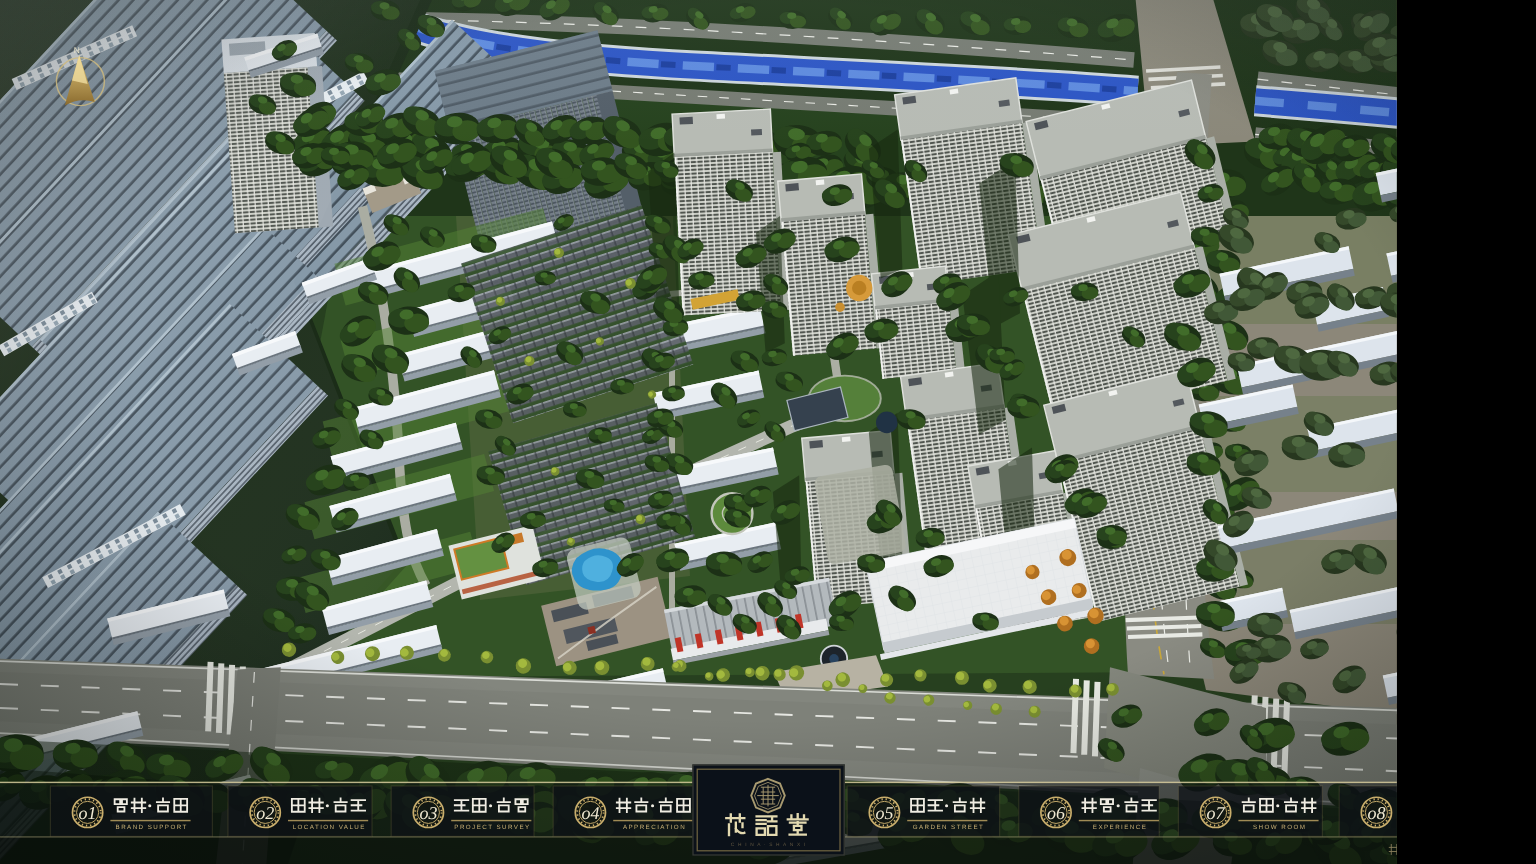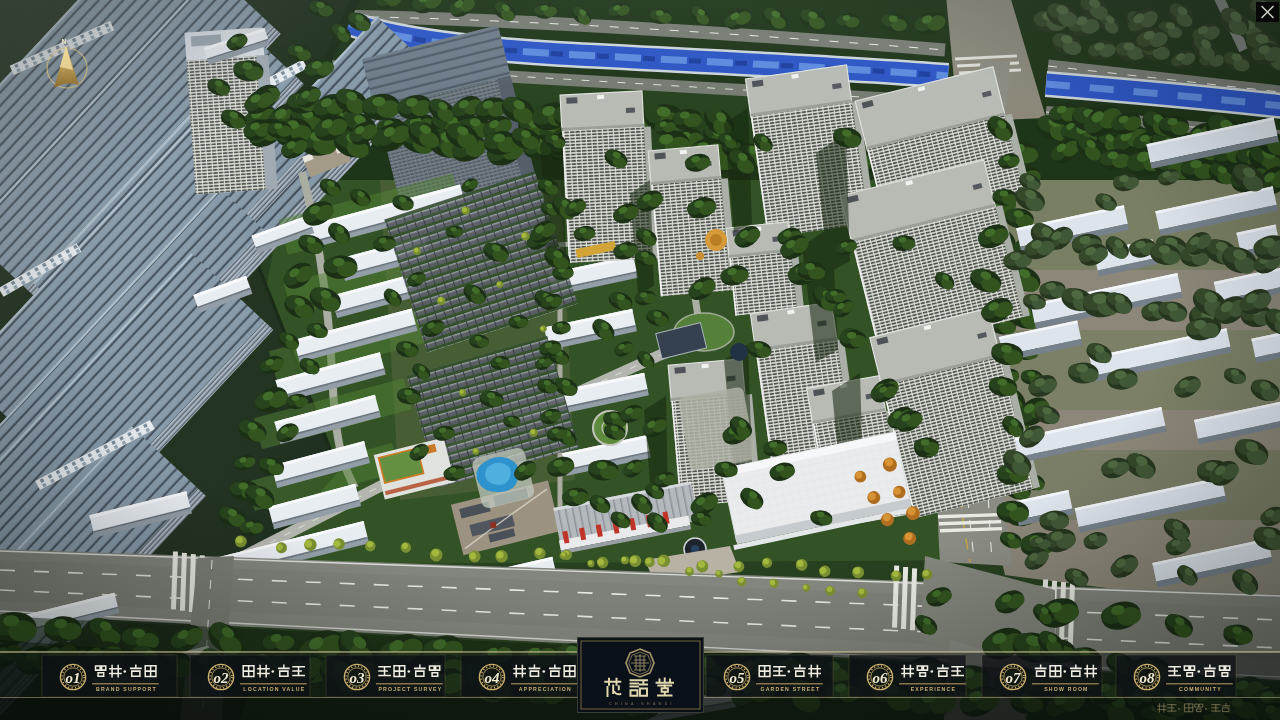--- a/index.html
+++ b/index.html
@@ -1,15 +1,15 @@
 <!DOCTYPE html>
 <html><head><meta charset="utf-8">
 <style>
 html,body{margin:0;padding:0;background:#000;}
-#stage{position:relative;width:1280px;height:720px;overflow:hidden;background:#ef4444;font-family:"Liberation Sans",sans-serif;font-weight:bold;}
+#stage{position:relative;width:1164px;height:720px;overflow:hidden;background:#ef4444;font-family:"Liberation Sans",sans-serif;}
 #stage svg{position:absolute;left:0;top:0;}
 </style></head><body>
 <div id="stage">
 
 <svg width="1280" height="720" viewBox="0 0 1280 720">
 <defs>
 <pattern id="win" width="5.5" height="3.2" patternUnits="userSpaceOnUse">
  <rect width="5.5" height="3.2" fill="#cbcec6"></rect>
           <rect y="1.6" width="5.5" height="1.6" fill="#50554f"></rect>
           <rect x="4.4" width="1.1" height="3.2" fill="#e6e7e2" opacity="0.9"></rect>

